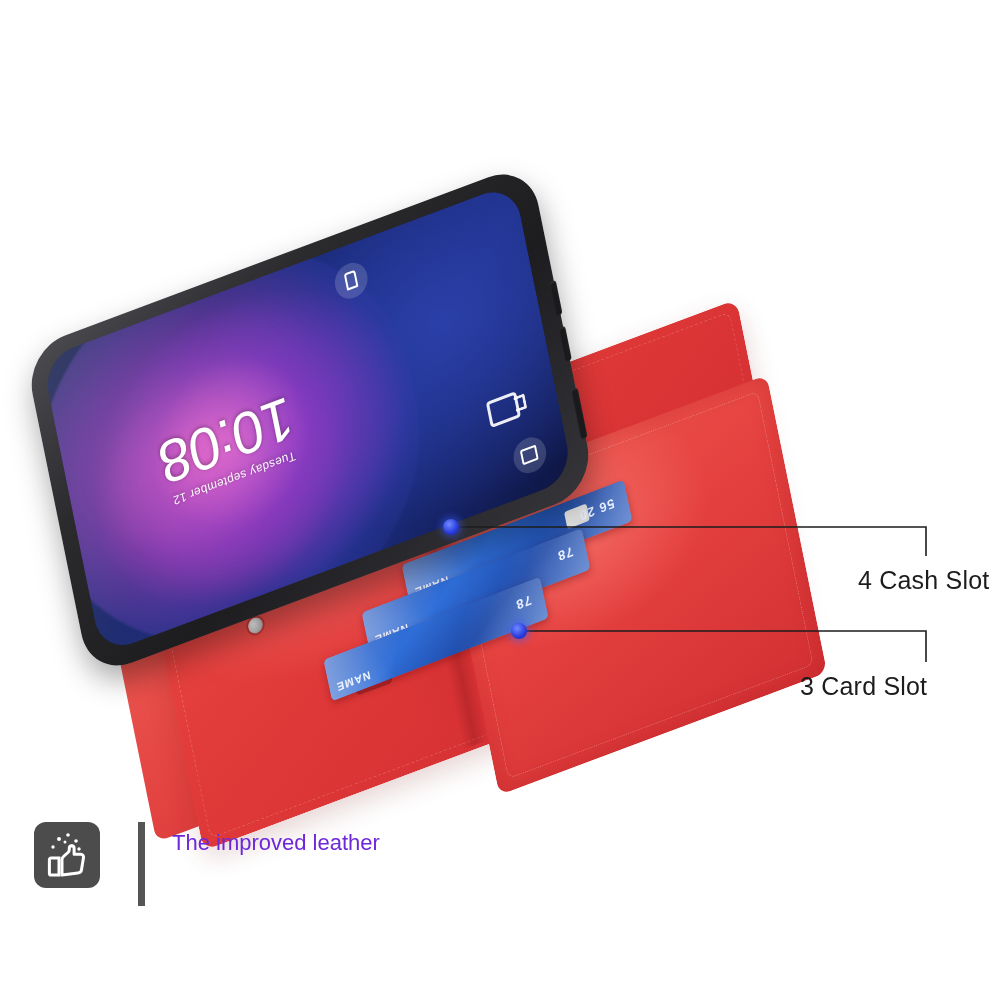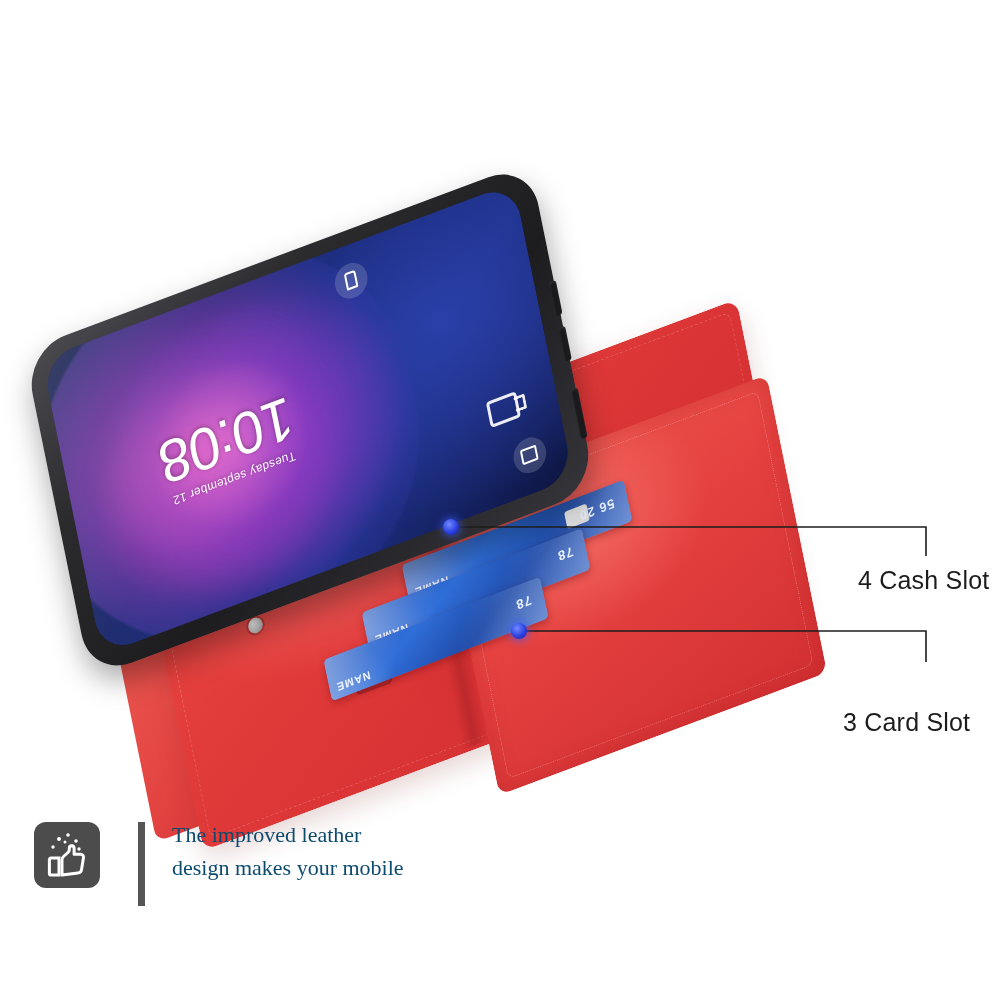--- a/index.html
+++ b/index.html
@@ -224,42 +224,42 @@
 
   
   .callout-svg{position:absolute;left:0;top:0;width:1000px;height:1000px;pointer-events:none;}
   .cl-label{
     position:absolute;
     font-family:"Liberation Sans", sans-serif;
     font-size:25px;color:#1c1c1c;font-weight:400;letter-spacing:0.2px;
     white-space:nowrap;
   }
   #label-cash{left:858px;top:566px;}
-  #label-card{left:843px;top:672px;margin-top:36px;}
+  #label-card{left:800px;top:672px;}
   .dot{
     position:absolute;width:16px;height:16px;border-radius:50%;
     background:radial-gradient(circle at 38% 33%,#6f8cff 0%,#2c3fe0 55%,#1322a8 100%);
     box-shadow:0 0 7px 3px rgba(60,90,255,0.45);
   }
   #dot-cash{left:443px;top:519px;}
   #dot-card{left:511px;top:623px;}
 
   
   .footer{position:absolute;left:34px;top:818px;width:700px;height:110px;}
   .f-icon{
     position:absolute;left:0;top:4px;width:66px;height:66px;border-radius:12px;
     background:#4c4c4c;
   }
   .f-bar{
     position:absolute;left:104px;top:4px;width:7px;height:84px;background:#555555;
   }
   .f-text{
-    position:absolute;left:138px;top:0;
-    font-family:Liberation Serif, serif;
-    font-size:22px;line-height:33px;color:#0c4a6e;font-weight:400;
+    position:absolute;left:138px;top:8px;
+    font-family:Liberation Sans, sans-serif;
+    font-size:22px;line-height:33px;color:#6d28d9;font-weight:400;
   }
 </style>
 </head>
 <body>
 
 <div class="page">
 
 
   <div class="stage">
 
@@ -342,17 +342,16 @@
         </g>
         <path d="M17 36 h8 v17 h-8 a1.6 1.6 0 0 1 -1.6 -1.6 v-13.8 A1.6 1.6 0 0 1 17 36 z" fill="none" stroke="#ffffff" stroke-width="3"></path>
         <path d="M28 53 V37.5 c0 -1.2 0.6 -2.2 1.5 -3 L34 30.5 c0.9 -0.8 1.3 -1.8 1.3 -2.9 V26
                  c0 -1.3 1.1 -2.3 2.4 -2.3 c1.3 0 2.4 1 2.4 2.3 v6.2 h6.6 c1.8 0 3.1 1.6 2.8 3.3
                  l-2 12.3 c-0.3 1.8 -1.8 3.1 -3.6 3.1 z" fill="none" stroke="#ffffff" stroke-width="3" stroke-linejoin="round"></path>
       </svg>
     </div>
     <div class="f-bar"></div>
     <div class="f-text">
       <div>The improved leather</div>
-      <div>design makes your mobile</div>
     </div>
   </div>
 
 </div>
 
 </body></html>

